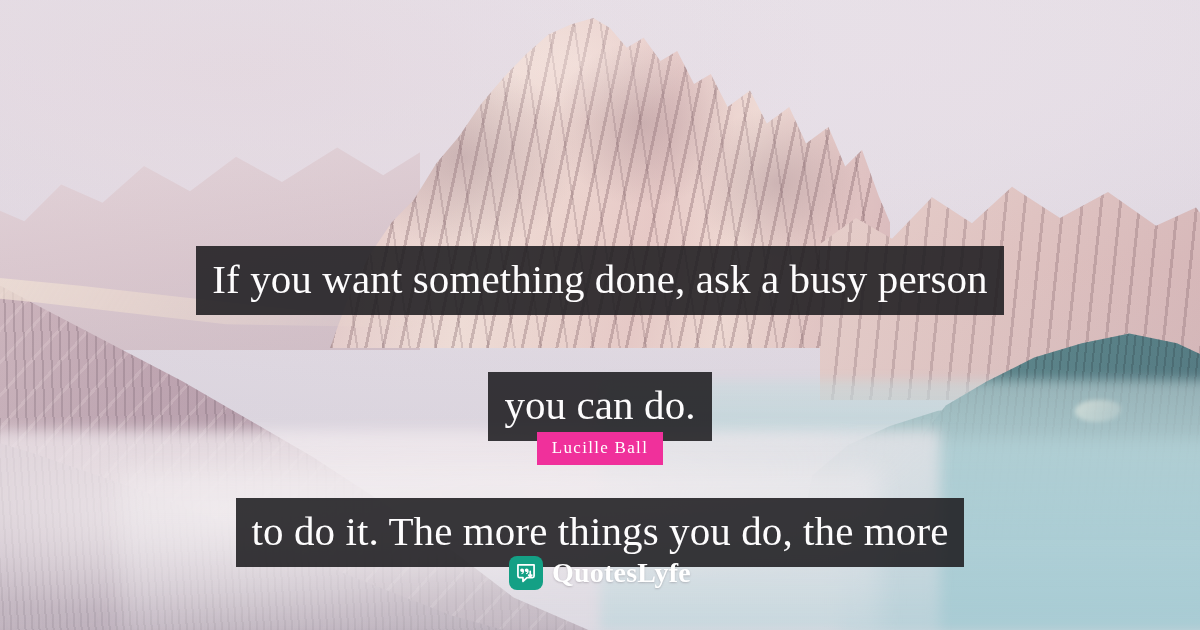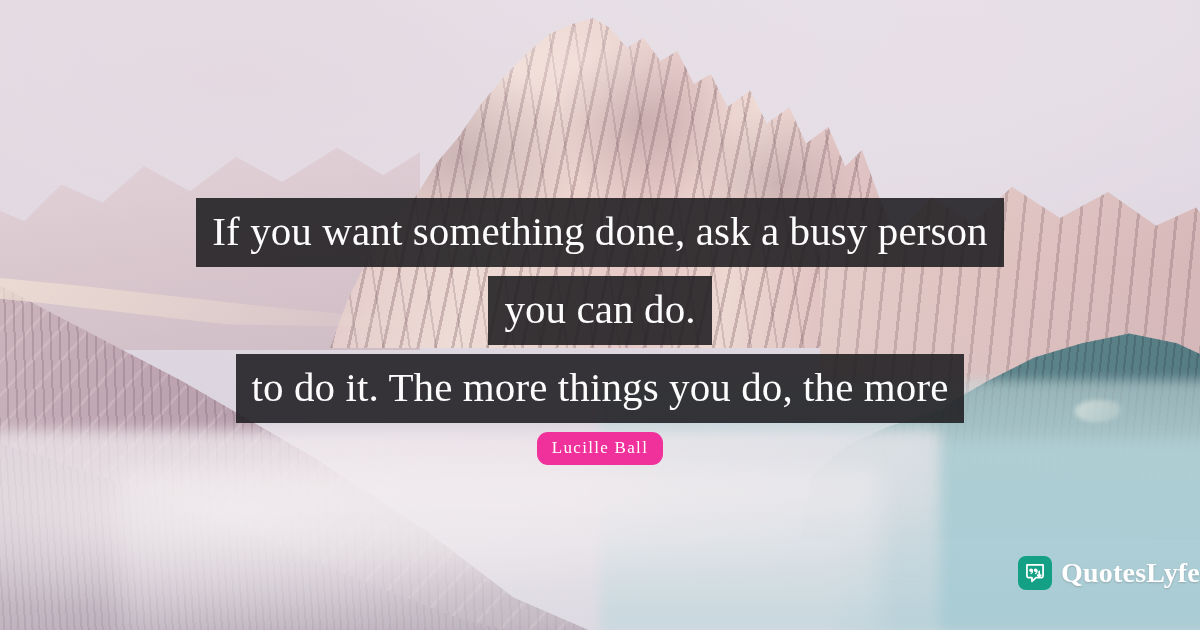--- a/index.html
+++ b/index.html
@@ -211,40 +211,39 @@
     background:rgba(30,28,32,.88);
     color:#fdfcfd;
     font-family:"Liberation Serif", serif;
     font-size:41px;
     line-height:1.0;
     letter-spacing:.1px;
     padding:13px 16px 15px;
     margin:0 0 9px;
     white-space:nowrap;
   }
-  .q-row { display:block; }
+  .q-row { display:block;margin-top:48px; }
 
   
   .author-wrap { position:absolute; left:0; right:0; top:432px; text-align:center; }
   .author {
     display:inline-block;
     background:#f0309b;
     color:#ffffff;
     font-family:"Liberation Serif", serif;
     font-size:17px;
     letter-spacing:1.3px;
     padding:6px 15px 7px;
     white-space:nowrap;
-    border-radius:11px;
   }
 
   
   .brand {
     position:absolute; left:0; right:0; top:556px;
-    display:flex; align-items:center; justify-content:flex-end; gap:9px;
+    display:flex; align-items:center; justify-content:center; gap:9px;
   }
   .brand-mark {
     width:34px; height:34px; border-radius:8px;
     background:#14a085;
     display:flex; align-items:center; justify-content:center;
     flex:0 0 auto;
   }
   .brand-mark svg { display:block; }
   .brand-name {
     font-family:"Liberation Serif", serif;

